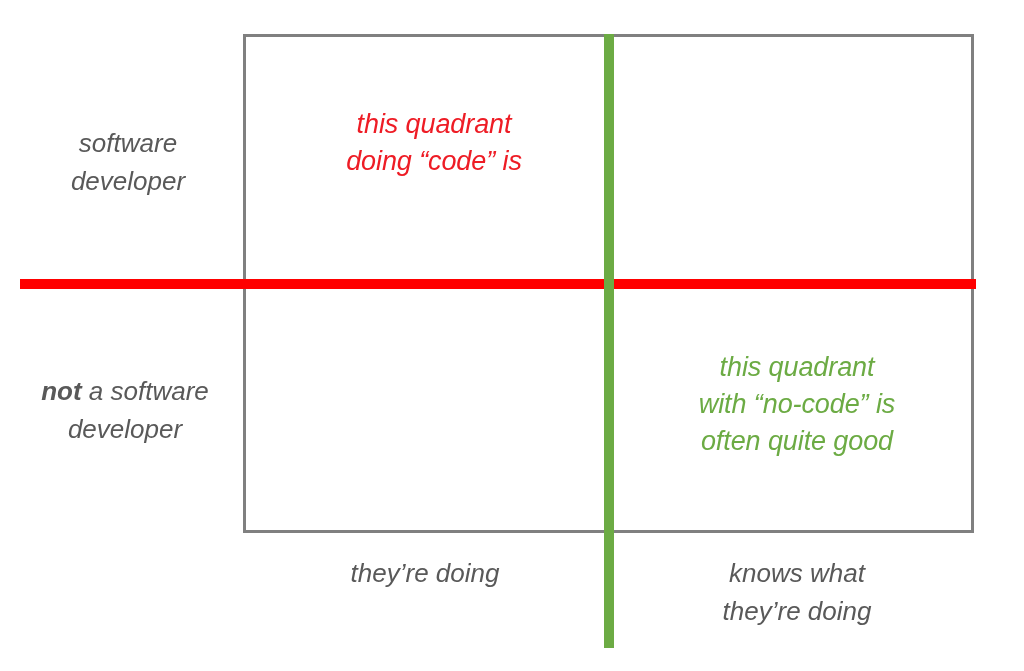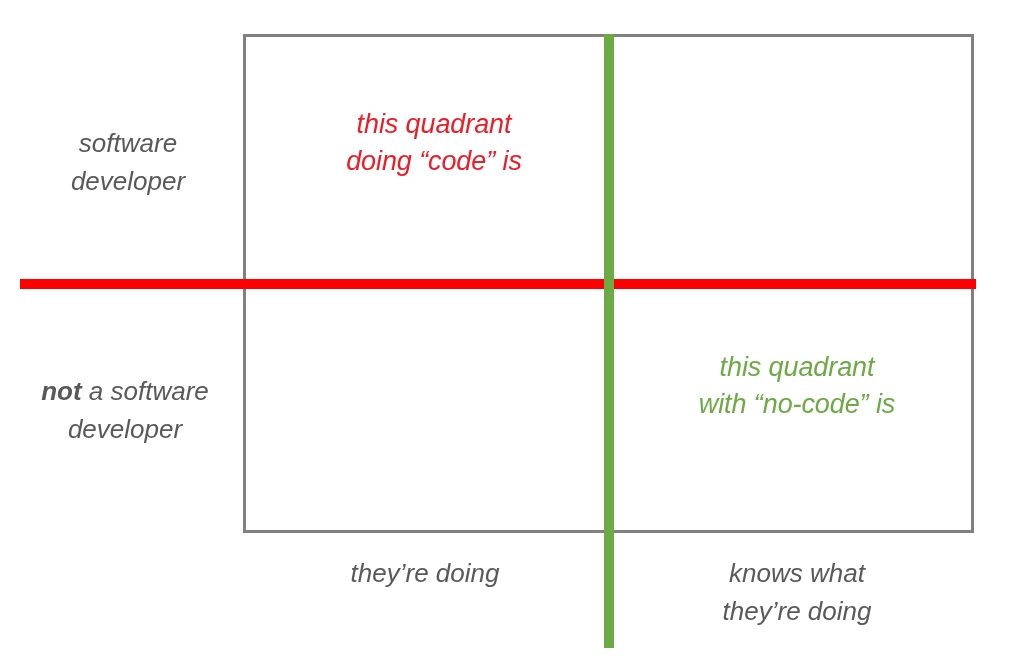--- a/index.html
+++ b/index.html
@@ -121,20 +121,21 @@
   <div class="frame"></div>
 
   <div class="quad-text quad-topleft">
     <span class="line">this quadrant</span>
     <span class="line">doing “code” is</span>
   </div>
 
   <div class="quad-text quad-bottomright">
     <span class="line">this quadrant</span>
     <span class="line">with “no-code” is</span>
+    <span class="line">often quite good</span>
   </div>
 
   <div class="axis-h"></div>
 
   <div class="axis-v"></div>
 
   <div class="axis-label label-y-top">
     <span class="line">software</span>
     <span class="line">developer</span>
   </div>

